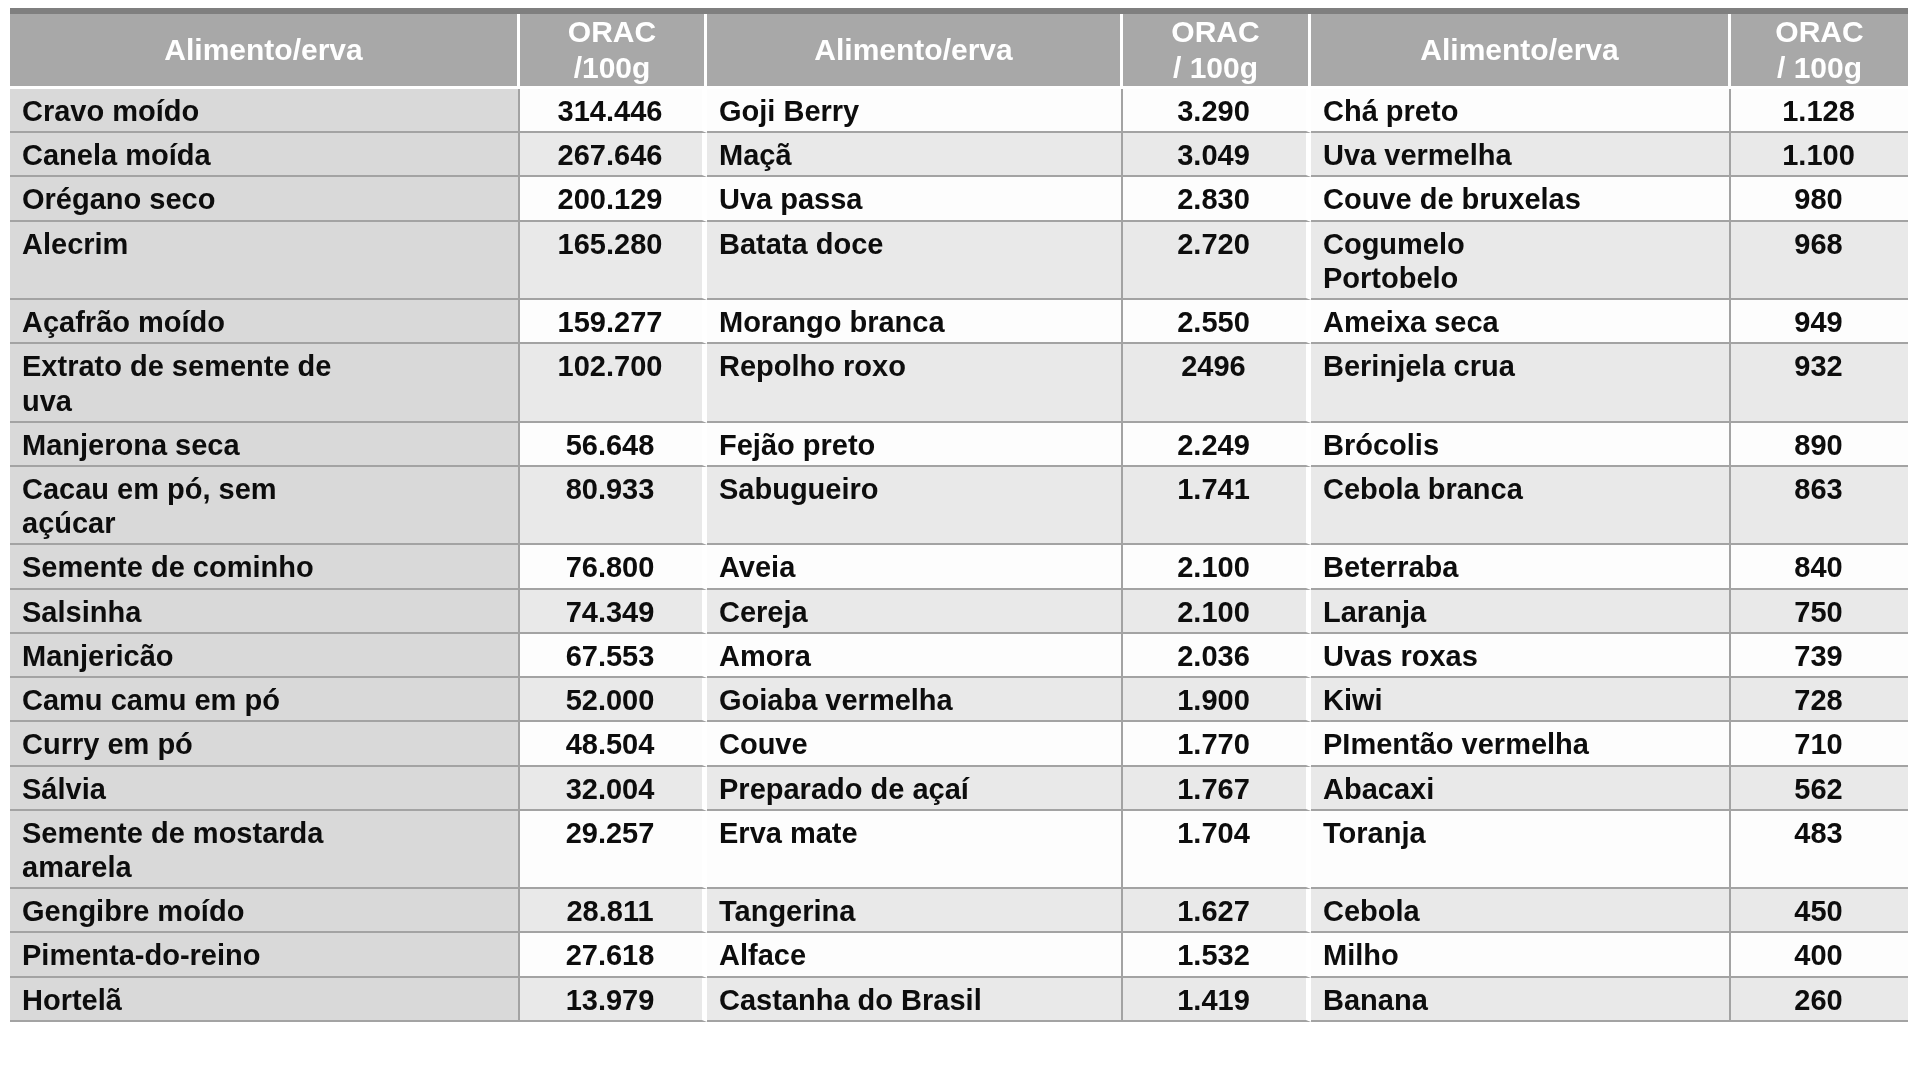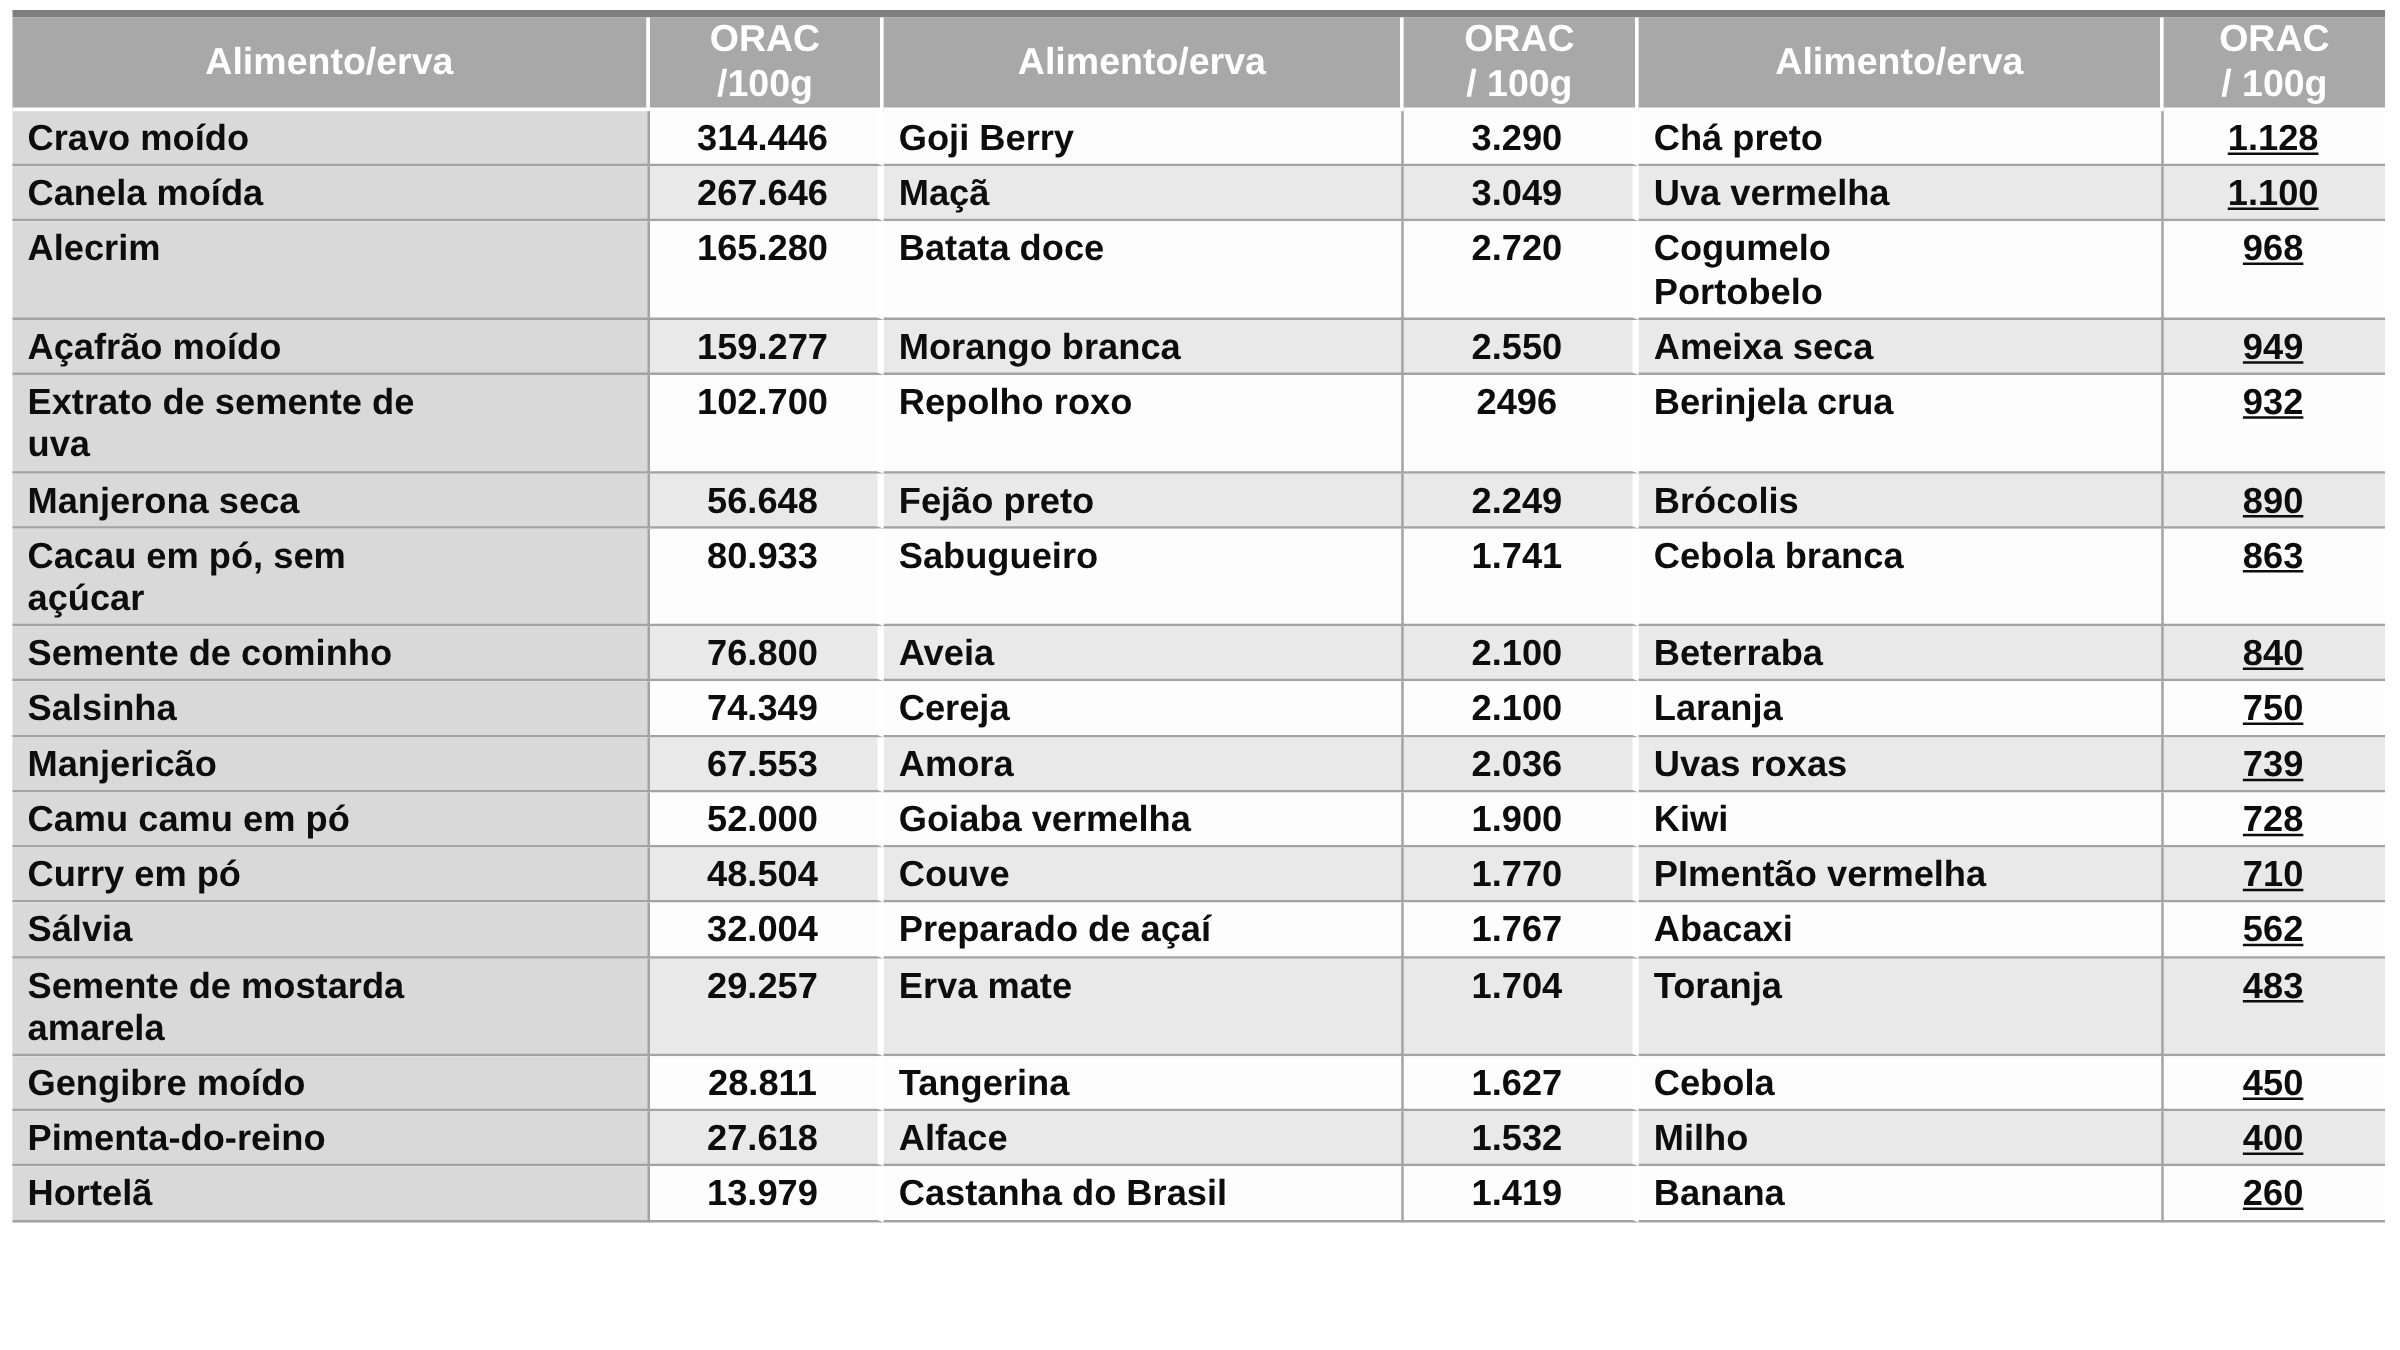--- a/index.html
+++ b/index.html
@@ -51,21 +51,21 @@
     border-bottom: 2px solid var(--grid-line);
     white-space: pre-line;
     overflow: hidden;
   }
   td.food { border-right: 2px solid var(--grid-line); padding-left: 12px; }
   td.val  {
     text-align: center;
     padding-right: 16px;
     border-right: 5px solid #ffffff;
   }
-  td.val:last-child { border-right: 0; text-decoration: underline; }
+  td.val:last-child { border-right: 0; }
   tbody tr { height: 44px; background: var(--row-odd-bg); }
   tbody tr:nth-child(even) { background: var(--row-even-bg); }
   tbody tr.tall { height: 73px; }
   tbody td:first-child { background: var(--name-col-bg); }
 </style>
 </head>
 <body>
 
 <div class="table-wrap">
   <table>
@@ -100,20 +100,28 @@
           <td class="val">1.128</td>
         </tr>
         <tr>
           <td class="food">Canela moída</td>
           <td class="val">267.646</td>
           <td class="food">Maçã</td>
           <td class="val">3.049</td>
           <td class="food">Uva vermelha</td>
           <td class="val">1.100</td>
         </tr>
+        <tr>
+          <td class="food">Orégano seco</td>
+          <td class="val">200.129</td>
+          <td class="food">Uva passa</td>
+          <td class="val">2.830</td>
+          <td class="food">Couve de bruxelas</td>
+          <td class="val">980</td>
+        </tr>
         <tr class="tall">
           <td class="food">Alecrim</td>
           <td class="val">165.280</td>
           <td class="food">Batata doce</td>
           <td class="val">2.720</td>
           <td class="food">Cogumelo
 Portobelo</td>
           <td class="val">968</td>
         </tr>
         <tr>

